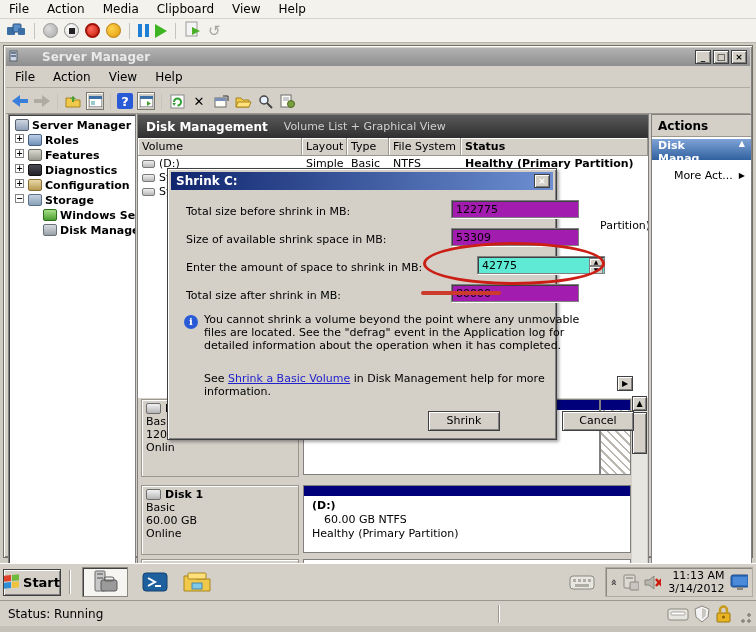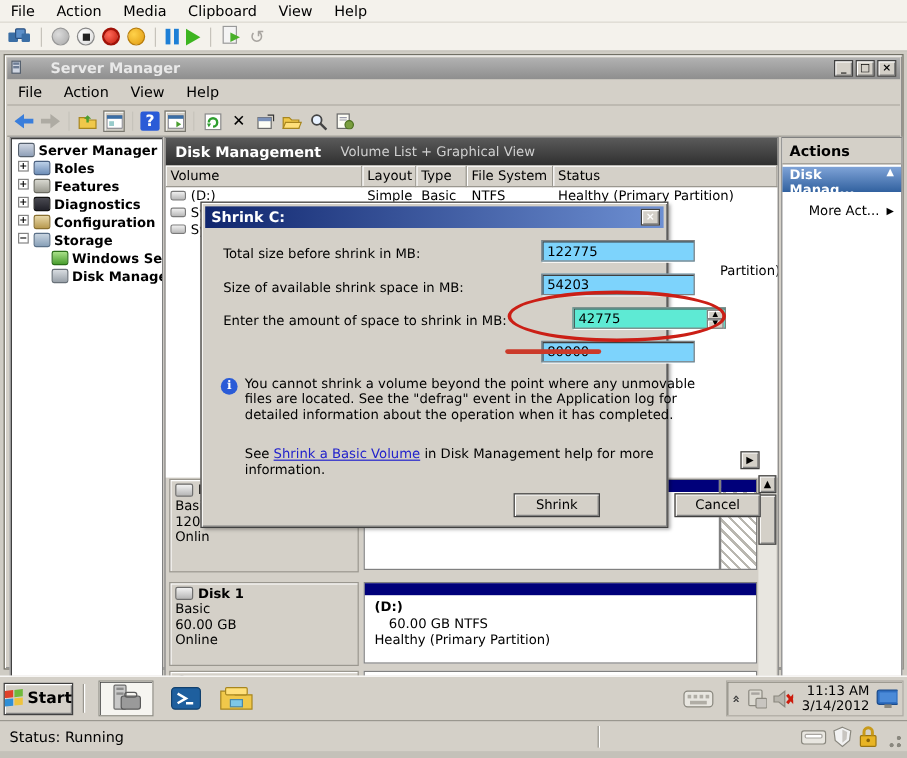--- a/index.html
+++ b/index.html
@@ -36,21 +36,21 @@
 
   .center-panel { position:absolute; left:133px; top:68px; width:512px; height:477px; background:#d4d0c8; border:1px solid #808080; overflow:hidden; }
   .dm-header { position:absolute; left:0; top:0; width:100%; height:23px; background:linear-gradient(#5a5a5a,#2f2f2f); color:#fff; display:flex; align-items:center; padding-left:8px; }
   .dm-header .h1 { font-weight:bold; font-size:12px; }
   .dm-header .h2 { color:#d0d0d0; font-size:11px; margin-left:16px; }
   .vol-table { position:absolute; left:0; top:23px; width:100%; height:260px; background:#fff; }
   .vt-head { display:flex; height:18px; background:#d4d0c8; }
   .vt-head div { border-right:1px solid #9a978f; border-bottom:1px solid #9a978f; box-shadow:inset 1px 1px 0 #fff; padding:2px 4px; white-space:nowrap; overflow:hidden; }
   .vt-row { display:flex; height:14px; align-items:center; white-space:nowrap; }
   .vt-row div { padding:0 4px; overflow:hidden; }
-  .c-vol{width:164px;flex:none;} .c-lay{width:45px;flex:none;} .c-typ{width:42px;flex:none;} .c-fs{width:72px;flex:none;} .c-st{flex:1;}
+  .c-vol{width:164px;flex:none;} .c-lay{width:45px;flex:none;} .c-typ{width:42px;flex:none;} .c-fs{width:72px;flex:none;} .c-st{flex:1;font-weight:bold;}
   .drive-ico { display:inline-block; width:13px; height:8px; background:linear-gradient(#efefef,#b9b9b9); border:1px solid #7a7a7a; border-radius:2px; margin-right:4px; vertical-align:middle; }
   .frag { position:absolute; font-size:11px; }
 
   .hscroll-btn { position:absolute; width:16px; height:15px; background:#d4d0c8; border:1px solid #404040; box-shadow:inset 1px 1px 0 #fff, inset -1px -1px 0 #808080; font-size:8px; text-align:center; line-height:13px; }
   .vscroll { position:absolute; right:1px; top:281px; width:15px; height:241px; background:#e8e6e0; }
   .sbtn { position:absolute; left:0; width:15px; height:15px; background:#d4d0c8; border:1px solid #404040; box-shadow:inset 1px 1px 0 #fff, inset -1px -1px 0 #808080; font-size:8px; text-align:center; line-height:13px; }
   .sthumb { position:absolute; left:0; top:16px; width:15px; height:42px; background:#d4d0c8; border:1px solid #404040; box-shadow:inset 1px 1px 0 #fff, inset -1px -1px 0 #808080; }
 
   .disk-row { position:absolute; left:0; width:495px; }
   .disk-label { position:absolute; left:3px; top:0; width:158px; height:100%; background:#d4d0c8; border:1px solid #9a978f; box-shadow:inset 1px 1px 0 #fff; padding:2px 4px; }
@@ -64,21 +64,21 @@
 
   .actions-panel { position:absolute; left:647px; top:68px; width:101px; height:477px; background:#fff; border:1px solid #808080; }
   .act-head { height:22px; background:#d4d0c8; border-bottom:1px solid #9a978f; font-weight:bold; font-size:12px; display:flex; align-items:center; padding-left:6px; }
   .act-group { height:21px; margin-top:2px; background:linear-gradient(#7fa3d7,#31619f); color:#fff; font-weight:bold; display:flex; align-items:flex-start; justify-content:space-between; padding:0 6px; }
   .act-more { height:18px; display:flex; align-items:center; justify-content:flex-end; gap:6px; padding-right:6px; margin-top:6px; }
 
   
   .dialog { position:absolute; left:167px; top:168px; width:390px; height:272px; background:#d4d0c8; border:1px solid #404040; box-shadow:inset 1px 1px 0 #fff, inset -1px -1px 0 #808080, 2px 2px 3px rgba(0,0,0,.35); z-index:50; }
   .dlg-title { position:absolute; left:3px; top:3px; right:3px; height:18px; background:linear-gradient(90deg,#10266e,#6d8fd2); color:#fff; font-weight:bold; font-size:12px; display:flex; align-items:center; justify-content:space-between; padding:0 3px 0 5px; }
   .dlg-row-label { position:absolute; left:18px; font-size:11px; }
-  .dlg-field { position:absolute; left:283px; width:128px; height:18px; background:#7dd3fc; border:1px solid #808080; box-shadow:inset 1px 1px 0 #404040, 1px 1px 0 #fff; padding:2px 4px; font-size:11px; }
+  .dlg-field { position:absolute; left:283px; width:128px; height:18px; background:#a21caf; border:1px solid #808080; box-shadow:inset 1px 1px 0 #404040, 1px 1px 0 #fff; padding:2px 4px; font-size:11px; }
   .dlg-field.editable { background:#5eead4;margin-left:26px; }
   .spinner { position:absolute; right:1px; top:1px; width:14px; height:14px; display:flex; flex-direction:column; }
   .spinner b { flex:1; background:#d4d0c8; border:1px solid #808080; box-shadow:inset 1px 1px 0 #fff; font-size:6px; line-height:6px; text-align:center; font-weight:normal; }
   .info-ico { position:absolute; left:16px; top:146px; width:14px; height:14px; border-radius:50%; background:#2a5bd7; color:#fff; font-size:10px; font-weight:bold; text-align:center; line-height:14px; font-family:"DejaVu Serif",serif; }
   .info-text { position:absolute; left:36px; top:144px; width:378px; font-size:11px; line-height:13px; }
   .help-line { position:absolute; left:36px; top:203px; font-size:11px; }
   .help-line a { color:#2222cc; text-decoration:underline; }
   .dlg-btn { position:absolute; width:72px; height:20px; background:#d4d0c8; border:1px solid #404040; box-shadow:inset 1px 1px 0 #fff, inset -1px -1px 0 #808080; font-size:11px; text-align:center; line-height:18px; }
 
   .red-ellipse { position:absolute; left:423px; top:242px; width:182px; height:43px; border:3px solid #cb1f16; border-radius:50%; z-index:60; }
@@ -392,31 +392,32 @@
   <div class="dialog">
     <div class="dlg-title">
       <span>Shrink C:</span>
       <span class="winbtn" style="margin:0;">×</span>
     </div>
 
     <div class="dlg-row-label" style="top:36px;">Total size before shrink in MB:</div>
     <div class="dlg-field" style="top:31px;">122775</div>
 
     <div class="dlg-row-label" style="top:64px;">Size of available shrink space in MB:</div>
-    <div class="dlg-field" style="top:59px;">54203</div>
+    <div class="dlg-field" style="top:59px;">53309</div>
 
     <div class="dlg-row-label" style="top:92px;">Enter the amount of space to shrink in MB:</div>
     <div class="dlg-field editable" style="top:87px;">
       <span>42775</span>
       <span class="spinner">
         <b>▲</b>
         <b>▼</b>
       </span>
     </div>
 
+    <div class="dlg-row-label" style="top:120px;">Total size after shrink in MB:</div>
     <div class="dlg-field" style="top:115px;">80000</div>
 
     <div class="info-ico">i</div>
     <div class="info-text">You cannot shrink a volume beyond the point where any unmovable files are located. See the "defrag" event in the Application log for detailed information about the operation when it has completed.</div>
 
     <div class="help-line">
       <span>See </span><a href="#">Shrink a Basic Volume</a><span> in Disk Management help for more information.</span>
     </div>
 
     <div class="dlg-btn" style="left:260px; top:242px;">Shrink</div>

